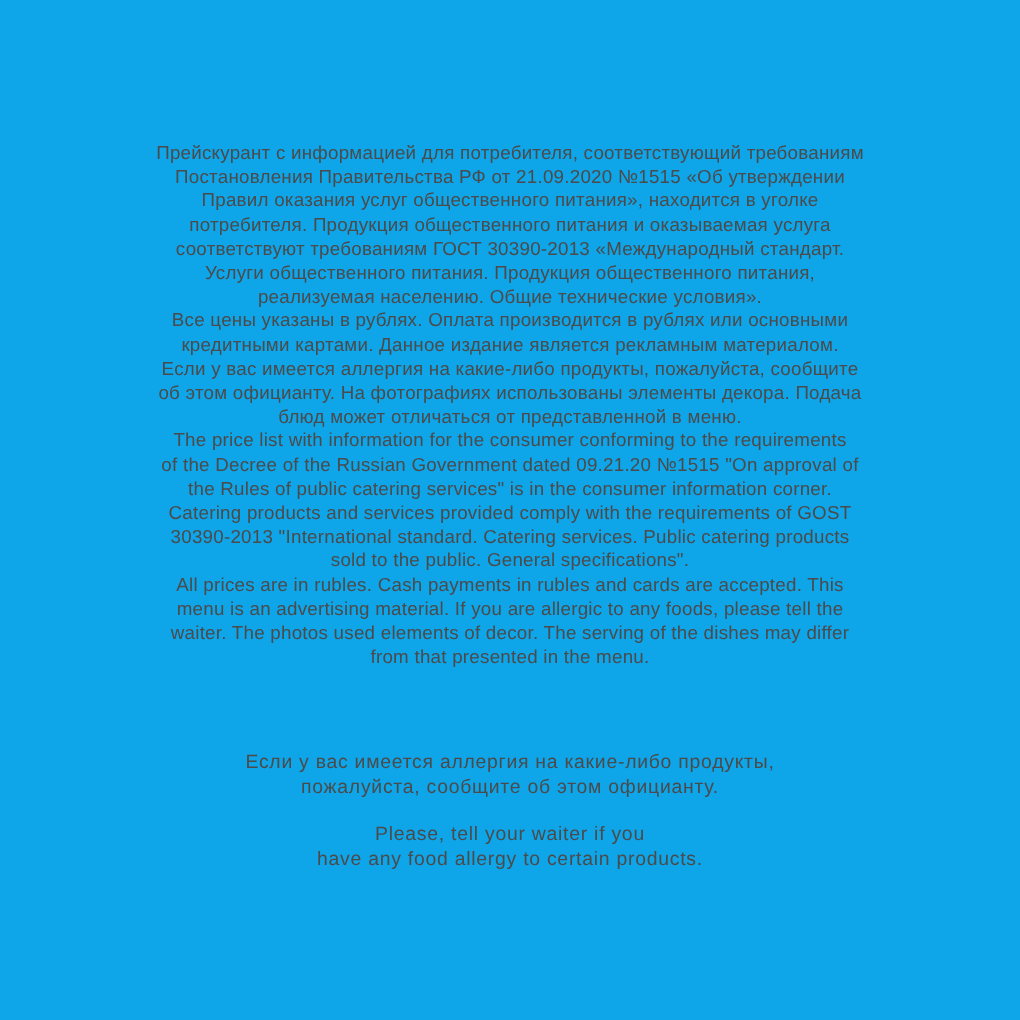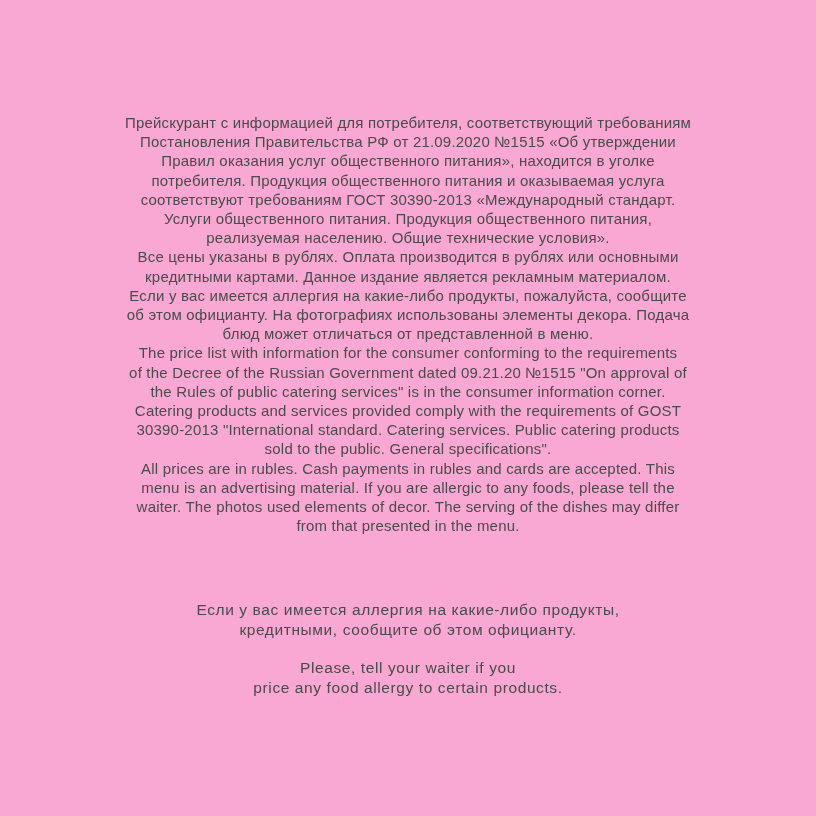--- a/index.html
+++ b/index.html
@@ -4,21 +4,21 @@
 <style>
   html, body {
     margin: 0;
     padding: 0;
     background: #ffffff;
   }
   .page {
     position: relative;
     width: 816px;
     height: 816px;
-    background: #f9a8d4;
+    background: #0ea5e9;
     overflow: hidden;
     font-family: "Liberation Sans", sans-serif;
     color: #4b4b4b;
   }
   .text-block {
     position: absolute;
     left: 50%;
     transform: translateX(-50%);
     width: 680px;
     text-align: center;
@@ -74,18 +74,18 @@
 30390-2013 "International standard. Catering services. Public catering products
 sold to the public. General specifications".
 All prices are in rubles. Cash payments in rubles and cards are accepted. This
 menu is an advertising material. If you are allergic to any foods, please tell the
 waiter. The photos used elements of decor. The serving of the dishes may differ
 from that presented in the menu.</p>
   </div>
 
   <div class="text-block allergy-block">
     <p>Если у вас имеется аллергия на какие-либо продукты,
-кредитными, сообщите об этом официанту.</p>
+пожалуйста, сообщите об этом официанту.</p>
     <p>Please, tell your waiter if you
-price any food allergy to certain products.</p>
+have any food allergy to certain products.</p>
   </div>
 
 </div>
 
 </body></html>

